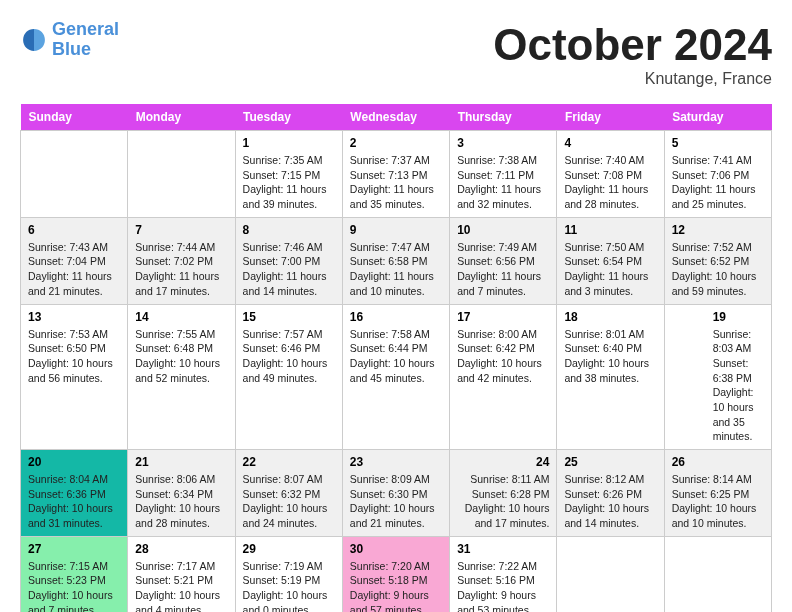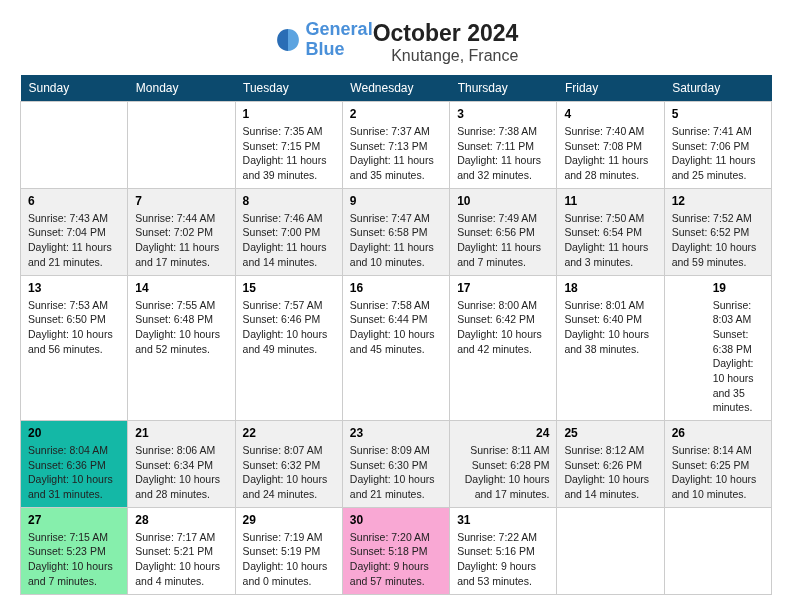--- a/index.html
+++ b/index.html
@@ -5,23 +5,23 @@
     * { box-sizing: border-box; margin: 0; padding: 0; }
     body {
       font-family: Arial, sans-serif;
       background: #fff;
       width: 792px;
       min-height: 612px;
       padding: 20px;
     }
     .header-area {
       display: flex;
-      justify-content: center;
+      justify-content: space-between;
       align-items: flex-start;
-      margin-bottom: 10px;
+      margin-bottom: 16px;
     }
     .logo {
       display: flex;
       align-items: center;
       gap: 4px;
     }
     .logo-text {
       font-size: 18px;
       font-weight: bold;
       color: #1a3a5c;
@@ -31,40 +31,40 @@
       color: #4a90d9;
     }
     .logo-icon {
       width: 28px;
       height: 28px;
     }
     .title-area {
       text-align: right;
     }
     .month-title {
-      font-size: 23px;
+      font-size: 44px;
       font-weight: bold;
       color: #222;
     }
     .location-title {
       font-size: 16px;
       color: #444;
     }
     .calendar {
       width: 100%;
       border-collapse: collapse;
       font-size: 11px;
     }
     .calendar th {
-      background: #0c4a6e;
+      background: #d946ef;
       color: #fff;
       text-align: left;
       padding: 6px 8px;
       font-size: 12px;
-      font-weight: normal;
+      font-weight: bold;
     }
     .calendar td {
       border: 1px solid #ccc;
       vertical-align: top;
       padding: 5px 7px;
       width: 107px;
       min-height: 80px;
       background: #fff;
     }
     .calendar tr:nth-child(even) td {

